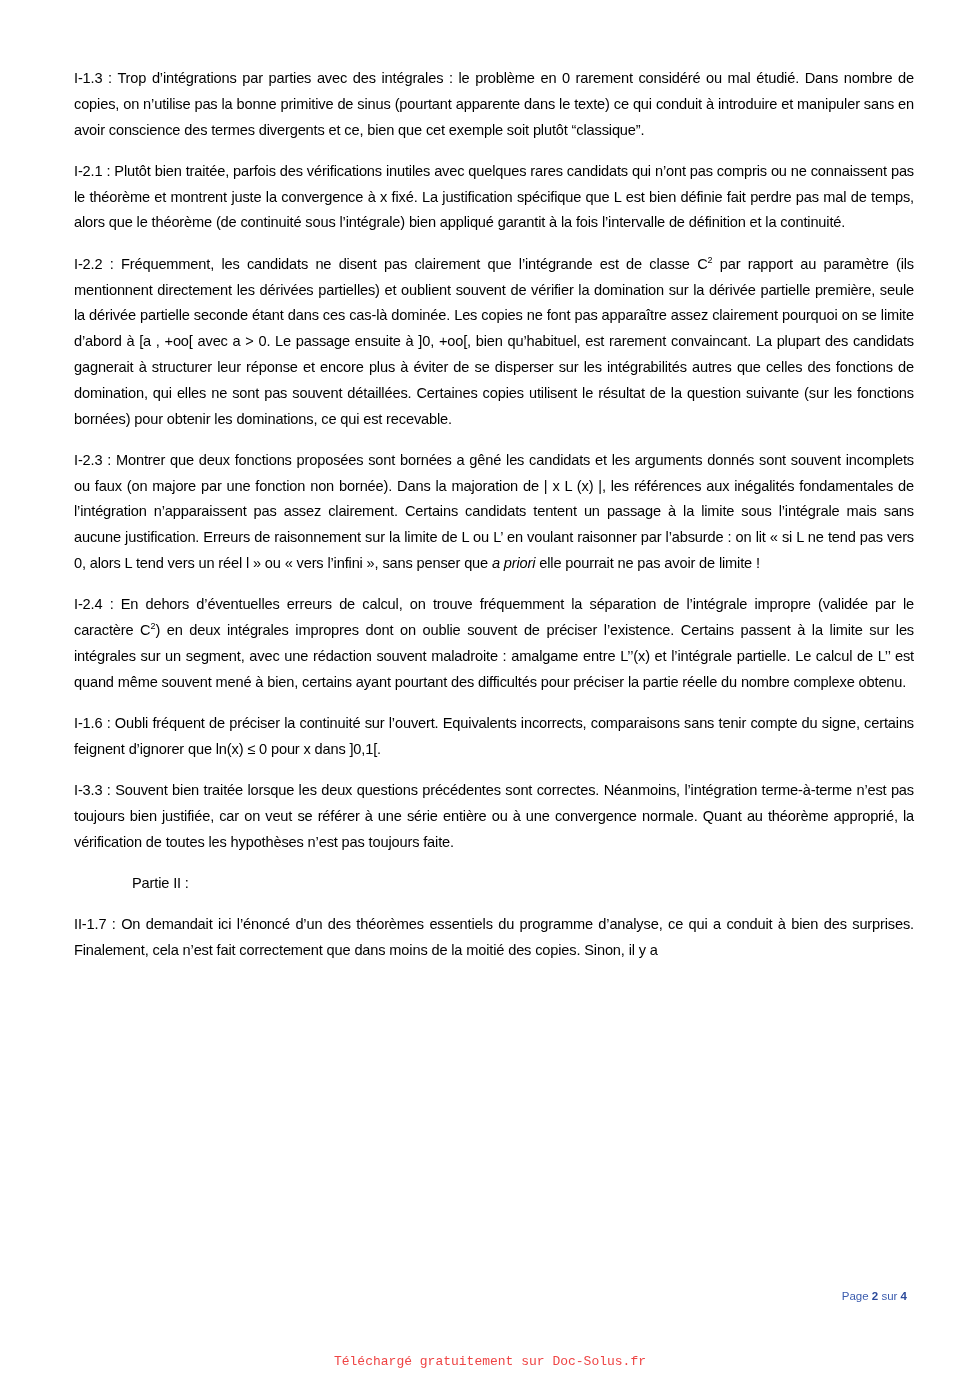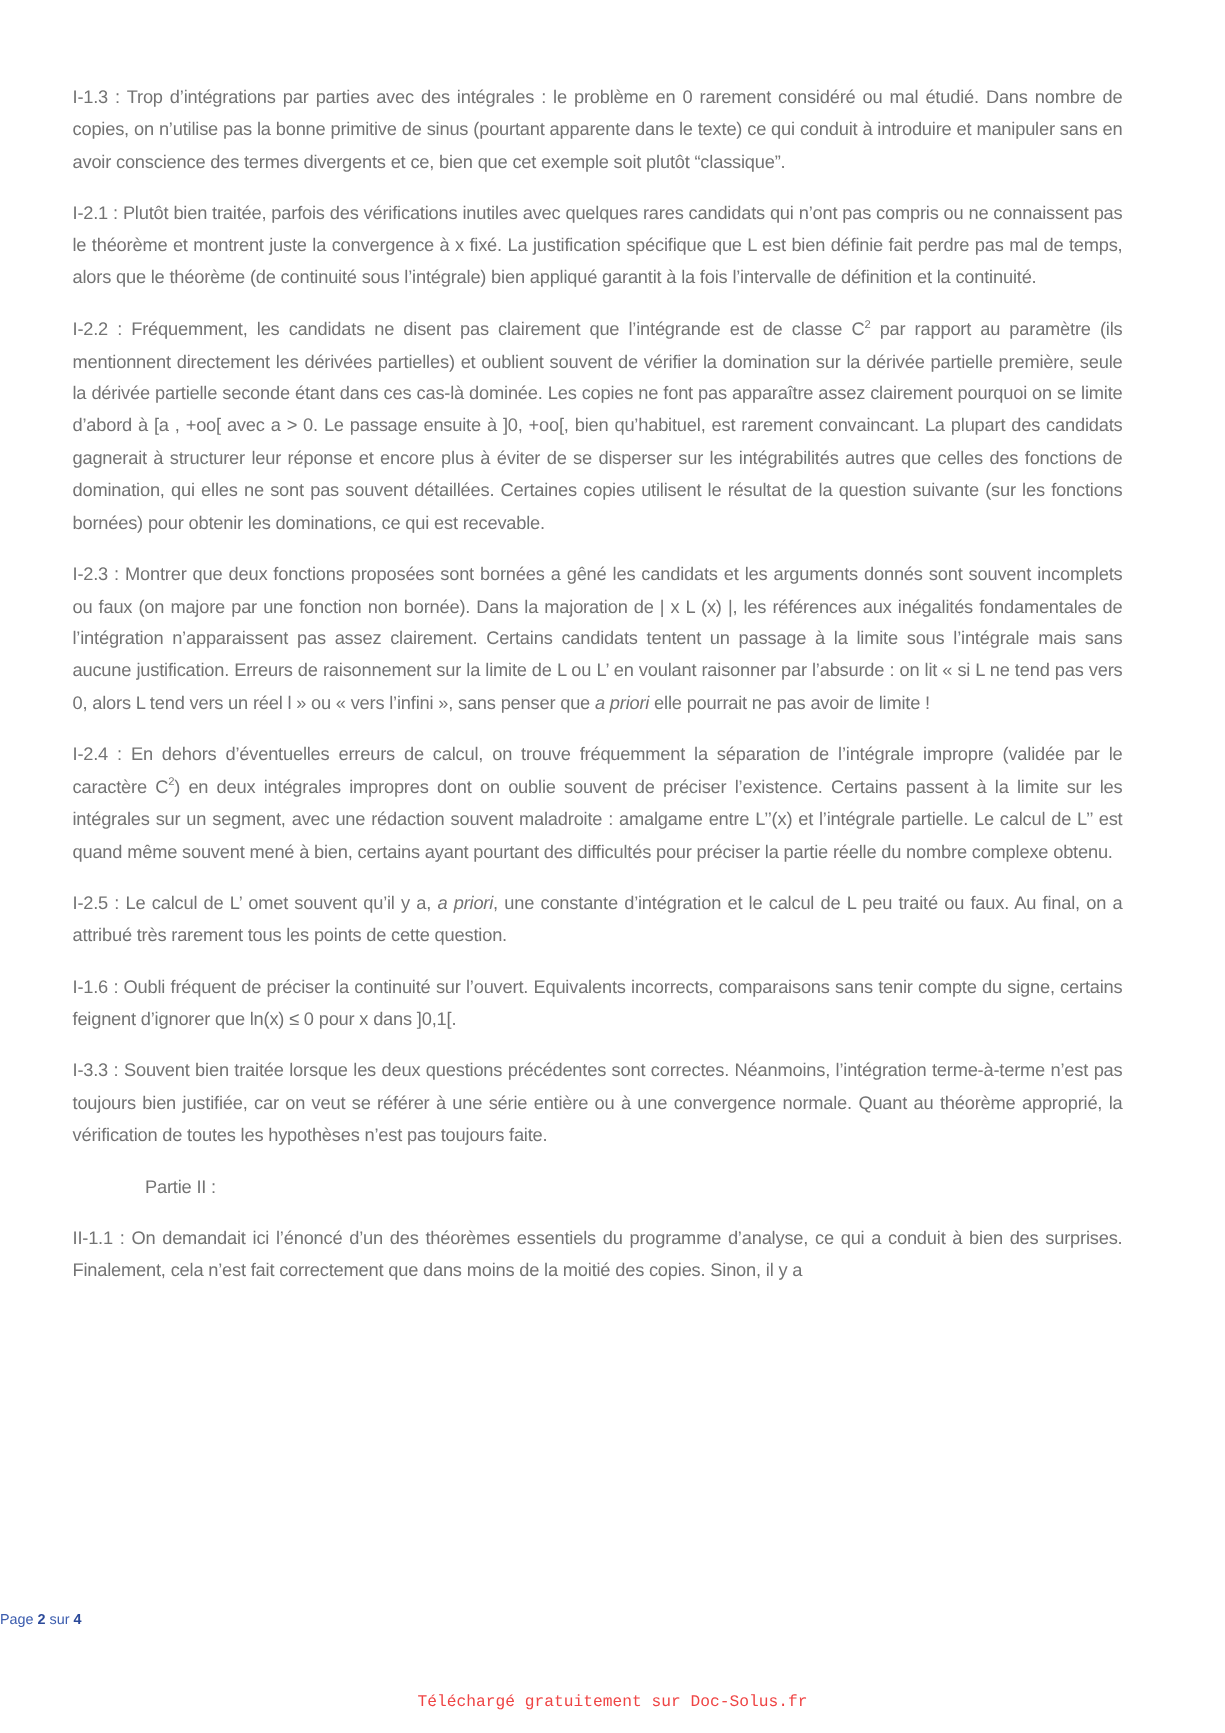--- a/index.html
+++ b/index.html
@@ -1,53 +1,52 @@
 <!DOCTYPE html>
 <html><head>
 <meta charset="utf-8">
 <style>
   html, body { margin: 0; padding: 0; background: #ffffff; }
   body { width: 980px; height: 1386px; position: relative; overflow: hidden; }
   .page {
-    position: absolute; left: 58px; top: 66px; width: 840px;
+    position: absolute; left: 74px; top: 66px; width: 840px;
     font-family: "Liberation Sans", "DejaVu Sans", sans-serif;
-    font-size: 14.6px; line-height: 25.8px; color: #737373;
+    font-size: 14.6px; line-height: 25.8px; color: #000000;
     letter-spacing: -0.15px;
   }
   .para { margin: 0 0 15.5px 0; text-align: justify; }
   .para sup { font-size: 9px; line-height: 0; vertical-align: 6px; }
   .para em { }
   .section-head { margin: 0 0 15.5px 58px; font-weight: normal; }
   .footer-page {
-    position: absolute; top: 1290px; left: 0; width: 907px; text-align: left;
+    position: absolute; top: 1290px; left: 0; width: 907px; text-align: right;
     font-family: "Liberation Sans", "DejaVu Sans", sans-serif;
     font-size: 11.5px; color: #3b5cae;
   }
   .footer-page b { font-weight: bold; color: #2c4a9a; }
   .footer-dl {
     position: absolute; top: 1354px; left: 0; width: 980px; text-align: center;
     font-family: "Liberation Mono", "DejaVu Sans Mono", monospace;
     font-size: 13px; color: #ef4444;
   }
 </style>
 </head>
 <body>
 
 <div class="page">
   <div id="paras-before">
       <p class="para"><span>I-1.3 : Trop d’intégrations par parties avec des intégrales : le problème en 0 rarement considéré ou mal étudié. Dans nombre de copies, on n’utilise pas la bonne primitive de sinus (pourtant apparente dans le texte) ce qui conduit à introduire et manipuler sans en avoir conscience des termes divergents et ce, bien que cet exemple soit plutôt “classique”.</span></p>
       <p class="para"><span>I-2.1 : Plutôt bien traitée, parfois des vérifications inutiles avec quelques rares candidats qui n’ont pas compris ou ne connaissent pas le théorème et montrent juste la convergence à x fixé. La justification spécifique que L est bien définie fait perdre pas mal de temps, alors que le théorème (de continuité sous l’intégrale) bien appliqué garantit à la fois l’intervalle de définition et la continuité.</span></p>
       <p class="para"><span>I-2.2 : Fréquemment, les candidats ne disent pas clairement que l’intégrande est de classe C</span><sup>2</sup><span> par rapport au paramètre (ils mentionnent directement les dérivées partielles) et oublient souvent de vérifier la domination sur la dérivée partielle première, seule la dérivée partielle seconde étant dans ces cas-là dominée. Les copies ne font pas apparaître assez clairement pourquoi on se limite d’abord à [a , +oo[ avec a &gt; 0. Le passage ensuite à ]0, +oo[, bien qu’habituel, est rarement convaincant. La plupart des candidats gagnerait à structurer leur réponse et encore plus à éviter de se disperser sur les intégrabilités autres que celles des fonctions de domination, qui elles ne sont pas souvent détaillées. Certaines copies utilisent le résultat de la question suivante (sur les fonctions bornées) pour obtenir les dominations, ce qui est recevable.</span></p>
       <p class="para"><span>I-2.3 : Montrer que deux fonctions proposées sont bornées a gêné les candidats et les arguments donnés sont souvent incomplets ou faux (on majore par une fonction non bornée). Dans la majoration de | x L (x) |, les références aux inégalités fondamentales de l’intégration n’apparaissent pas assez clairement. Certains candidats tentent un passage à la limite sous l’intégrale mais sans aucune justification. Erreurs de raisonnement sur la limite de L ou L’ en voulant raisonner par l’absurde : on lit « si L ne tend pas vers 0, alors L tend vers un réel l » ou « vers l’infini », sans penser que </span><em>a priori</em><span> elle pourrait ne pas avoir de limite !</span></p>
       <p class="para"><span>I-2.4 : En dehors d’éventuelles erreurs de calcul, on trouve fréquemment la séparation de l’intégrale impropre (validée par le caractère C</span><sup>2</sup><span>) en deux intégrales impropres dont on oublie souvent de préciser l’existence. Certains passent à la limite sur les intégrales sur un segment, avec une rédaction souvent maladroite : amalgame entre L’’(x) et l’intégrale partielle. Le calcul de L’’ est quand même souvent mené à bien, certains ayant pourtant des difficultés pour préciser la partie réelle du nombre complexe obtenu.</span></p>
-      <p class="para"><span>I-2.5 : Le calcul de L’ omet souvent qu’il y a, </span><em>a priori</em><span>, une constante d’intégration et le calcul de L peu traité ou faux. Au final, on a attribué très rarement tous les points de cette question.</span></p>
       <p class="para"><span>I-1.6 : Oubli fréquent de préciser la continuité sur l’ouvert. Equivalents incorrects, comparaisons sans tenir compte du signe, certains feignent d’ignorer que ln(x) ≤ 0 pour x dans ]0,1[.</span></p>
       <p class="para"><span>I-3.3 : Souvent bien traitée lorsque les deux questions précédentes sont correctes. Néanmoins, l’intégration terme-à-terme n’est pas toujours bien justifiée, car on veut se référer à une série entière ou à une convergence normale. Quant au théorème approprié, la vérification de toutes les hypothèses n’est pas toujours faite.</span></p>
     </div>
   <div class="section-head">Partie II :</div>
   <div id="paras-after">
-      <p class="para"><span>II-1.1 : On demandait ici l’énoncé d’un des théorèmes essentiels du programme d’analyse, ce qui a conduit à bien des surprises. Finalement, cela n’est fait correctement que dans moins de la moitié des copies. Sinon, il y a</span></p>
+      <p class="para"><span>II-1.7 : On demandait ici l’énoncé d’un des théorèmes essentiels du programme d’analyse, ce qui a conduit à bien des surprises. Finalement, cela n’est fait correctement que dans moins de la moitié des copies. Sinon, il y a</span></p>
     </div>
 </div>
 
 <div class="footer-page"><span>Page </span><b>2</b><span> sur </span><b>4</b></div>
 
 <div class="footer-dl">Téléchargé gratuitement sur Doc-Solus.fr</div>
 
 </body></html>

